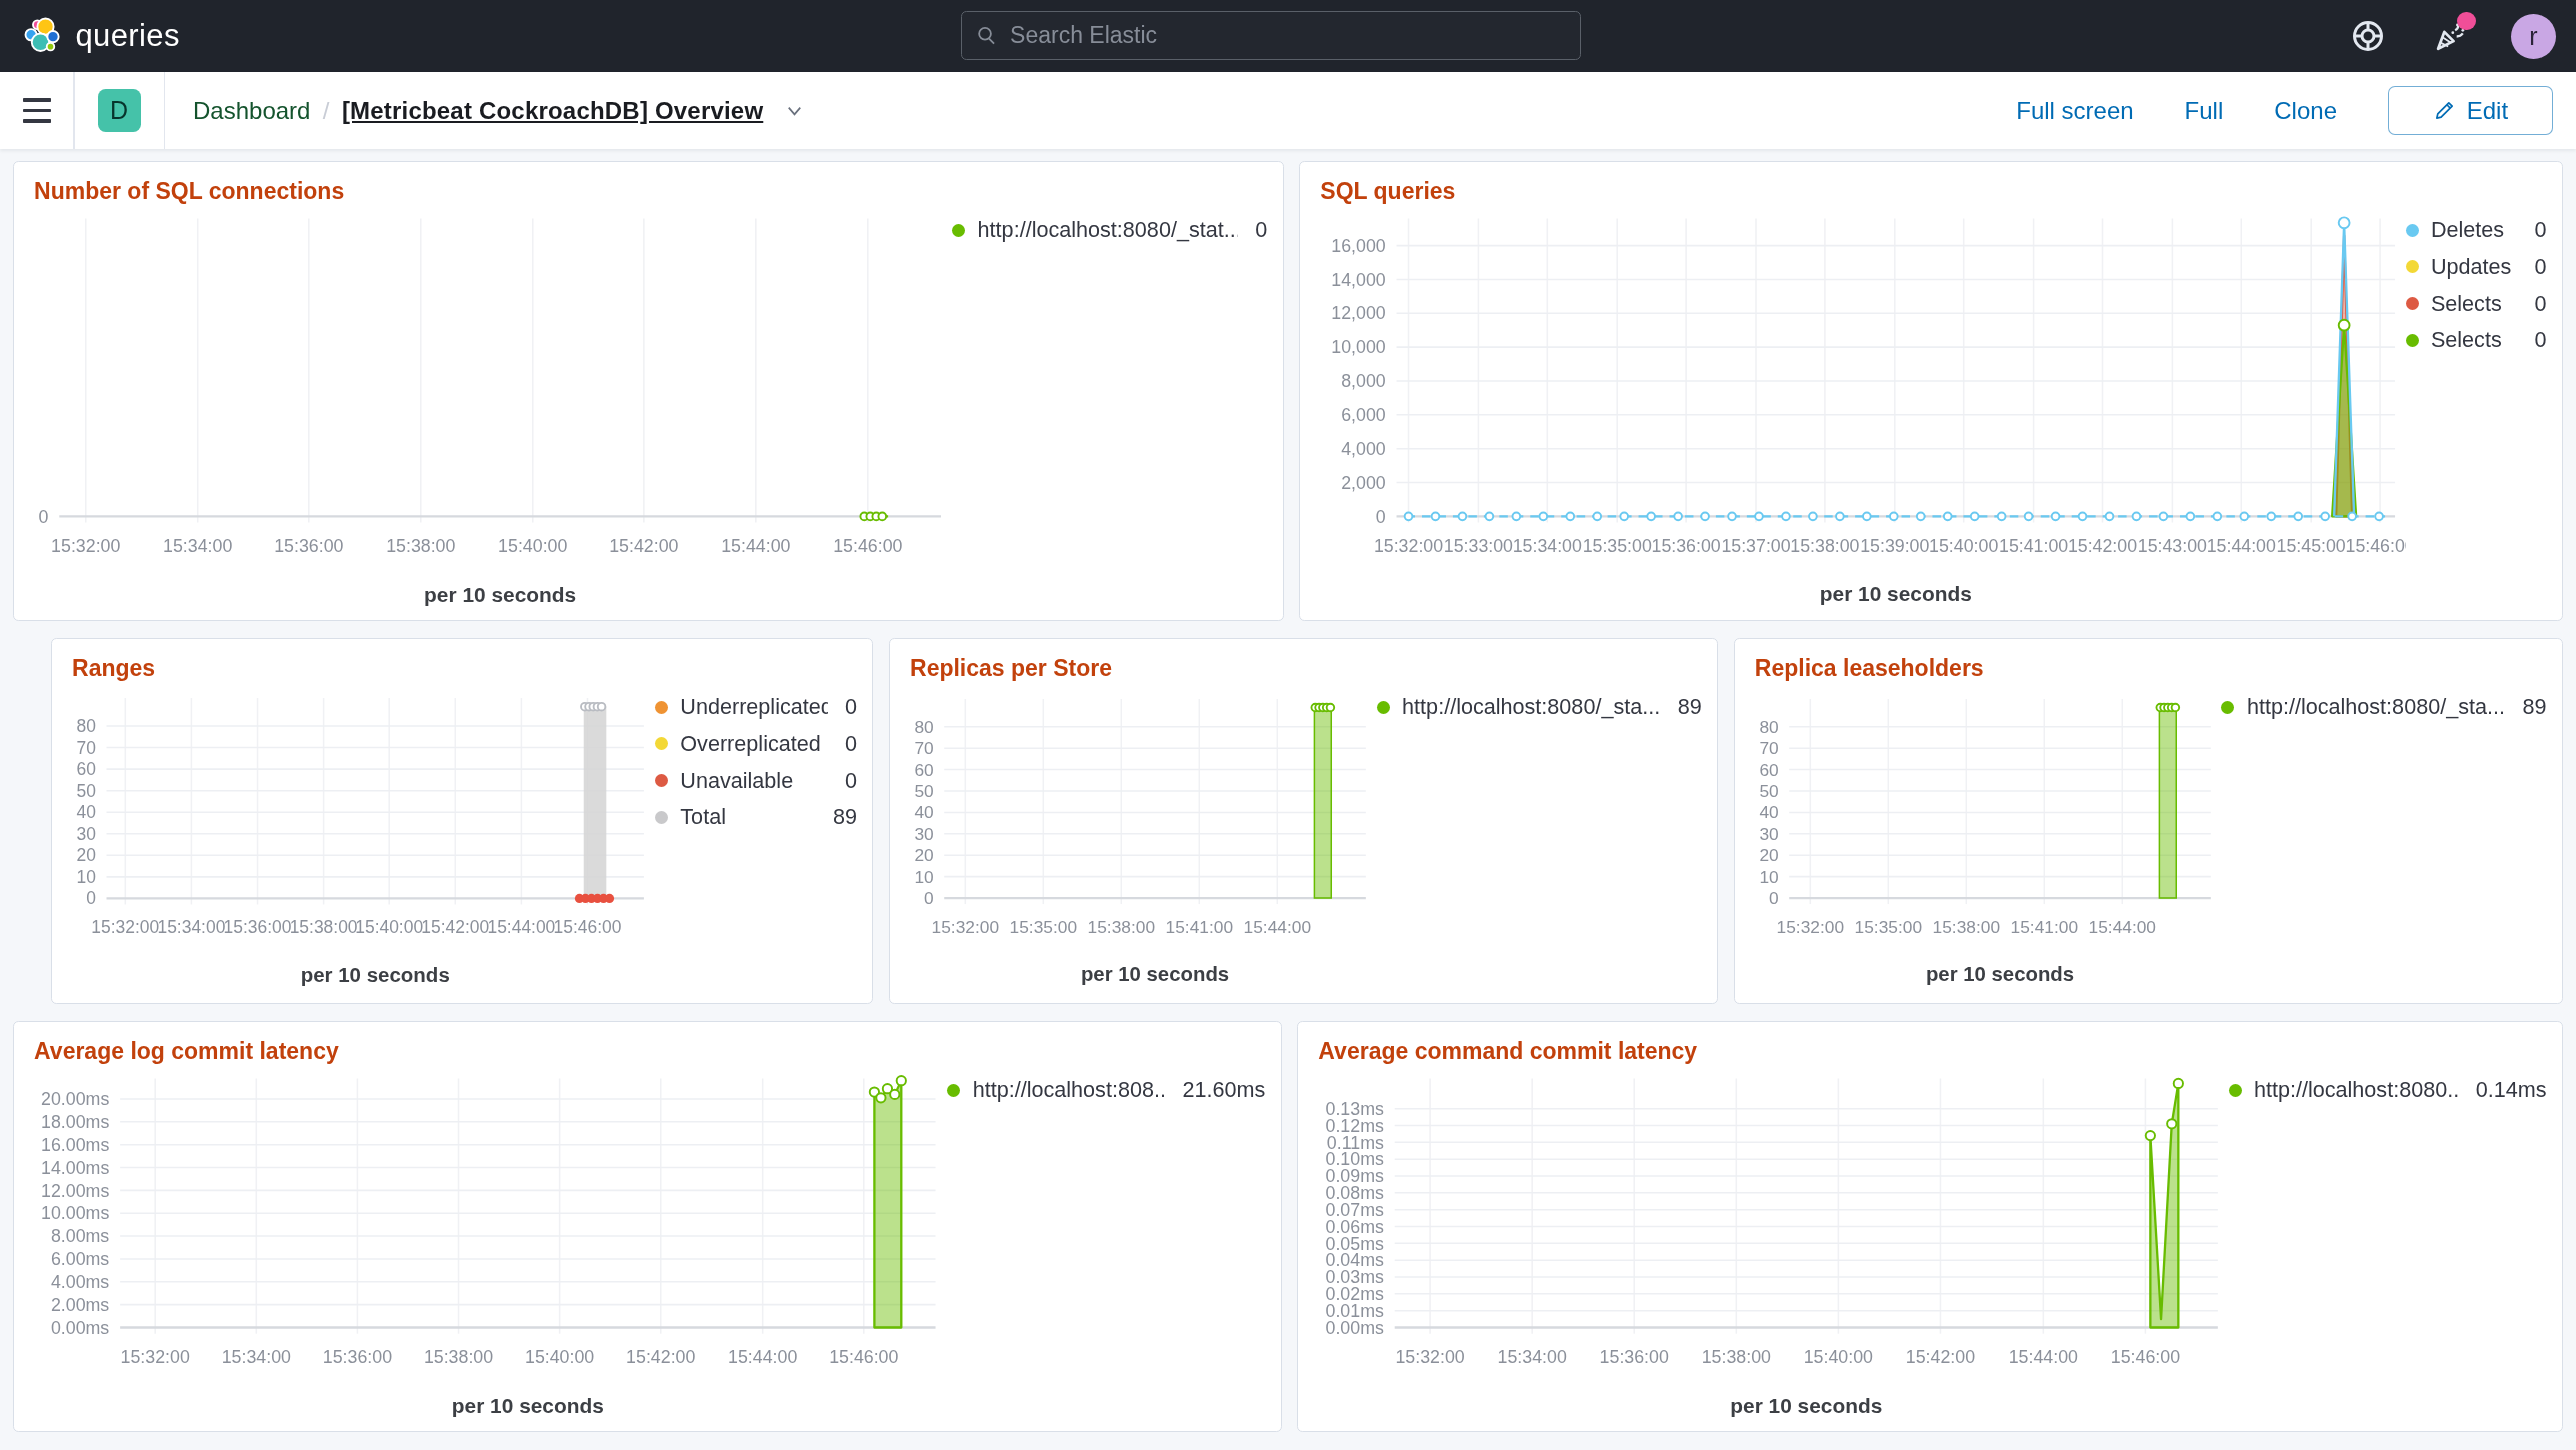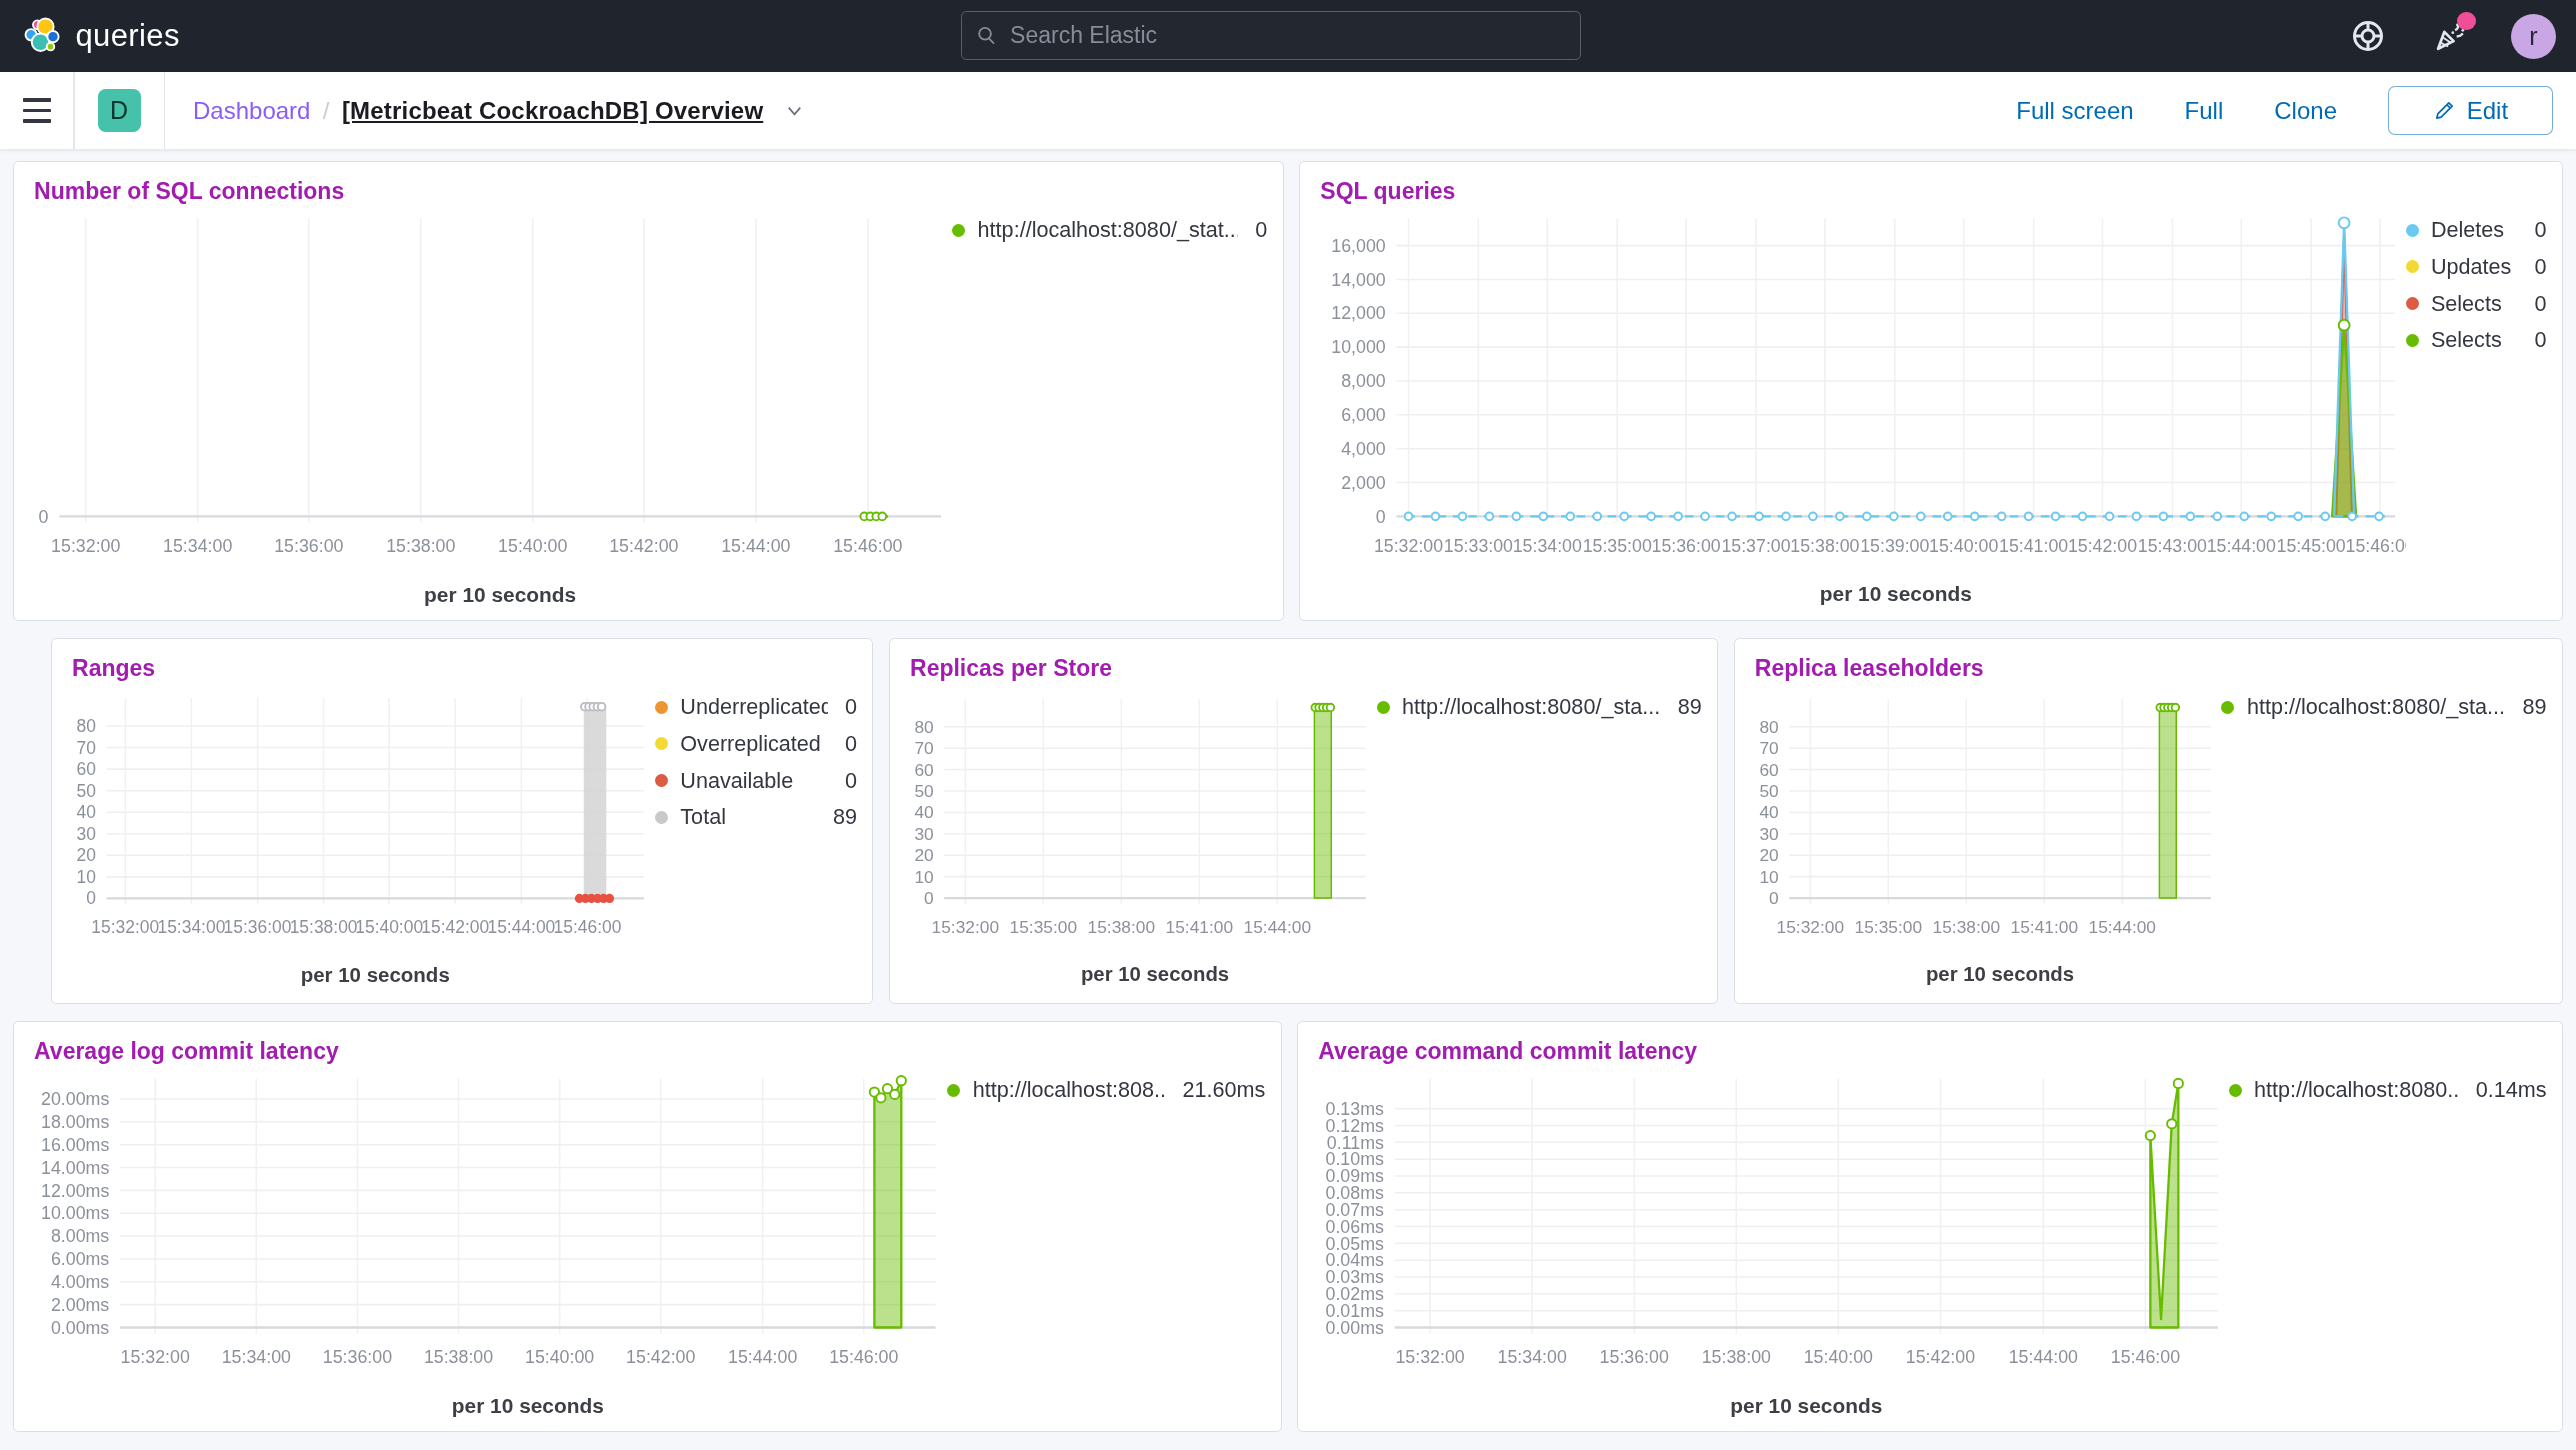--- a/index.html
+++ b/index.html
@@ -26,39 +26,39 @@
   
   .tbar { height: 77px; background: #ffffff; display: flex; align-items: center;
     box-shadow: 0 1.5px 3.1px rgba(40,50,60,.08); position: relative; z-index: 2; }
   .burger { width: 73px; height: 100%; display: flex; flex-direction: column; align-items: center;
     justify-content: center; gap: 7px; cursor: pointer; }
   .burger span { width: 28px; height: 3.9px; background: #343741; border-radius: 0.8px; }
   .vsep { width: 1.5px; height: 100%; background: #e2e6ee; }
   .appbadge { margin: 0 23px; width: 43px; height: 43px; border-radius: 7.7px; background: #45c2a9;
     color: #07342c; font-size: 25px; display: flex; align-items: center; justify-content: center; cursor: pointer; }
   .crumbs { display: flex; align-items: center; gap: 12.4px; margin-left: 28px; font-size: 24px; }
-  .crumb-root { color: #8b5cf6; cursor: pointer; }
+  .crumb-root { color: #14532d; cursor: pointer; }
   .crumb-sep { color: #c9cdd6; }
   .crumb-title { color: #1a1c21; font-weight: 700; letter-spacing: 0.2px; cursor: pointer; text-decoration: underline; }
   .chev { margin-left: 7.7px; }
   .tbar-right { margin-left: auto; display: flex; align-items: center; gap: 51px; padding-right: 23px; }
   .tlink { color: #006bb4; font-size: 24px; cursor: pointer; }
   .editbtn { height: 49px; min-width: 165px; border: 1.5px solid rgba(0,107,180,.55); border-radius: 7px;
     color: #006bb4; font-size: 24px; background: #fff; display: flex; align-items: center;
     justify-content: center; gap: 10.8px; cursor: pointer; }
 
   
   .dash { padding: 12.4px 13px; display: flex; flex-direction: column; gap: 17px; }
   .row { display: grid; gap: 15.5px; }
   .row1 { grid-template-columns: 1645fr 1636fr; height: 460px; }
   .row2 { grid-template-columns: 1084fr 1093fr 1093fr; height: 366px; margin-left: 38px; }
   .row3 { grid-template-columns: 1645fr 1641fr; height: 411px; }
   .panel { background: #fff; border: 1.5px solid #d9dfe8; border-radius: 5.4px;
     padding: 10.8px 15.5px 7.7px 12.4px; display: flex; flex-direction: column; overflow: hidden; }
-  .ptitle { font-size: 23px; font-weight: 700; color: #a21caf; padding: 4.6px 0 1.5px 7.7px; }
+  .ptitle { font-size: 23px; font-weight: 700; color: #c2410c; padding: 4.6px 0 1.5px 7.7px; }
   .pbody { flex: 1; display: flex; min-height: 0; }
   .chart { flex: 1; height: 100%; }
   svg.chart text { font-family: "Liberation Sans", sans-serif; }
 
   
   .legend { margin-top: 10.8px; display: flex; flex-direction: column; gap: 10.8px; flex: none; }
   .lg-w1 { width: 315px; }   
   .lg-w2 { width: 141px; }   
   .lg-w3 { width: 202px; }   
   .lg-w4 { width: 325px; }   

